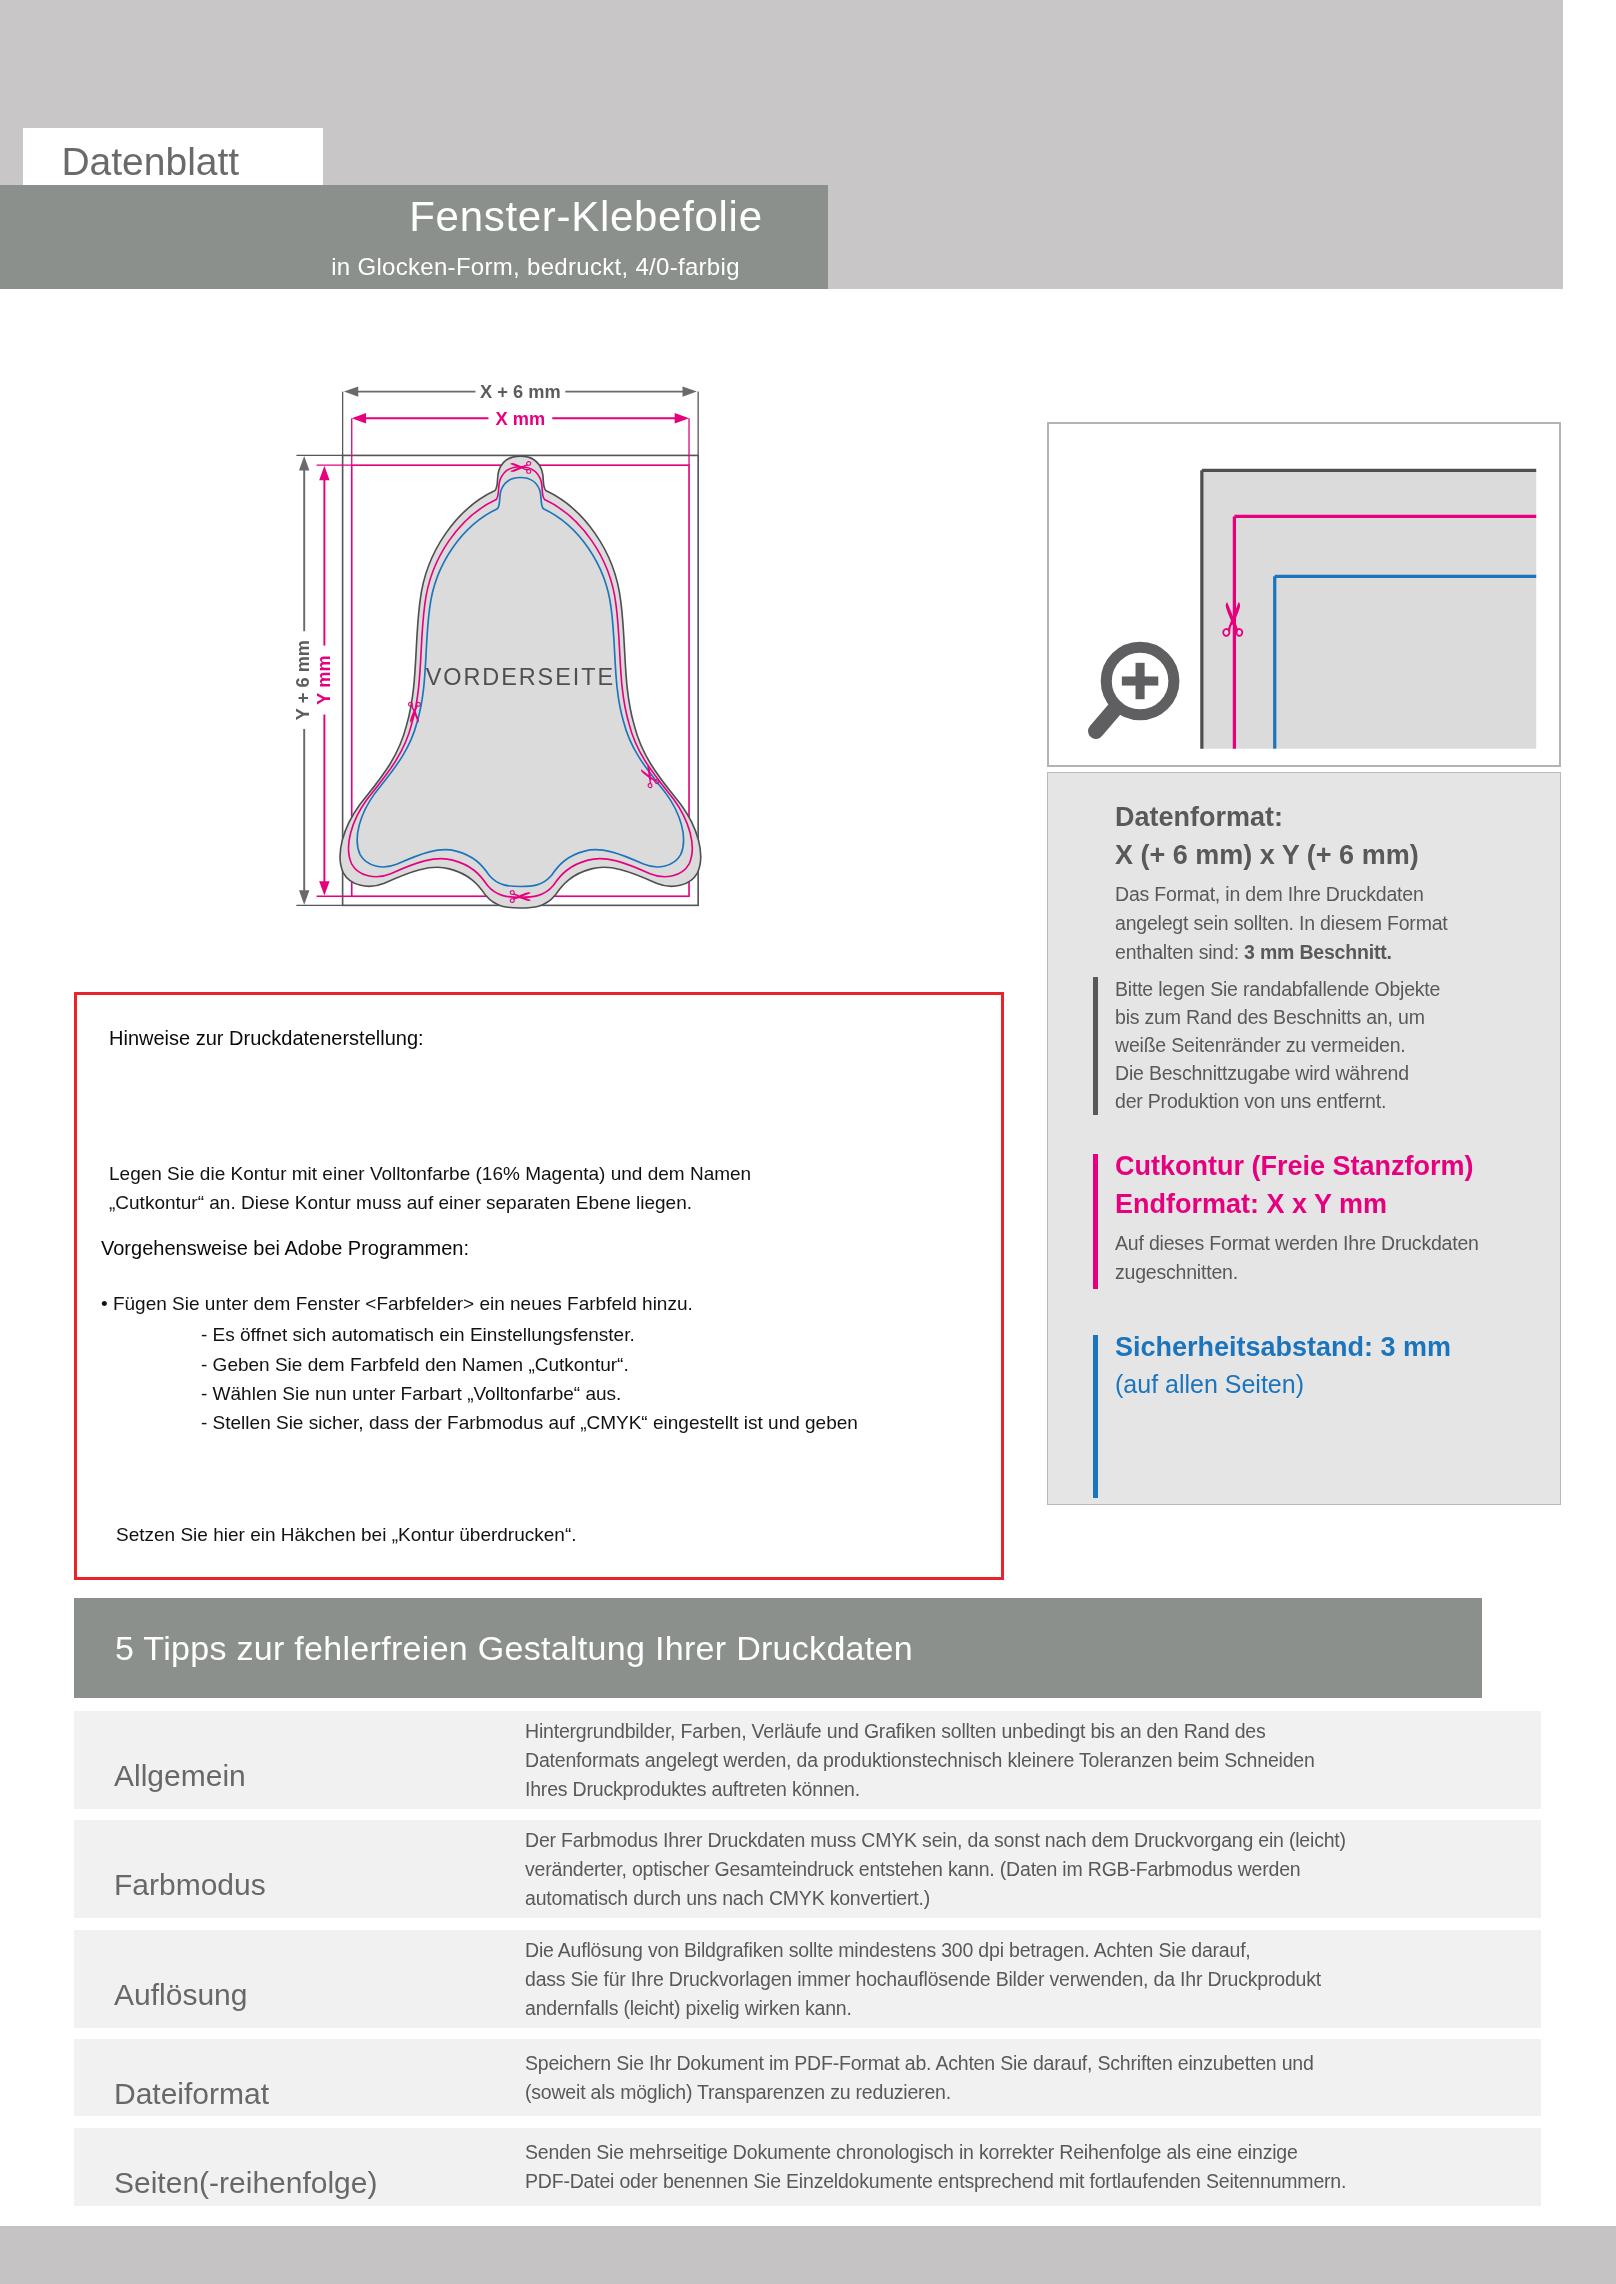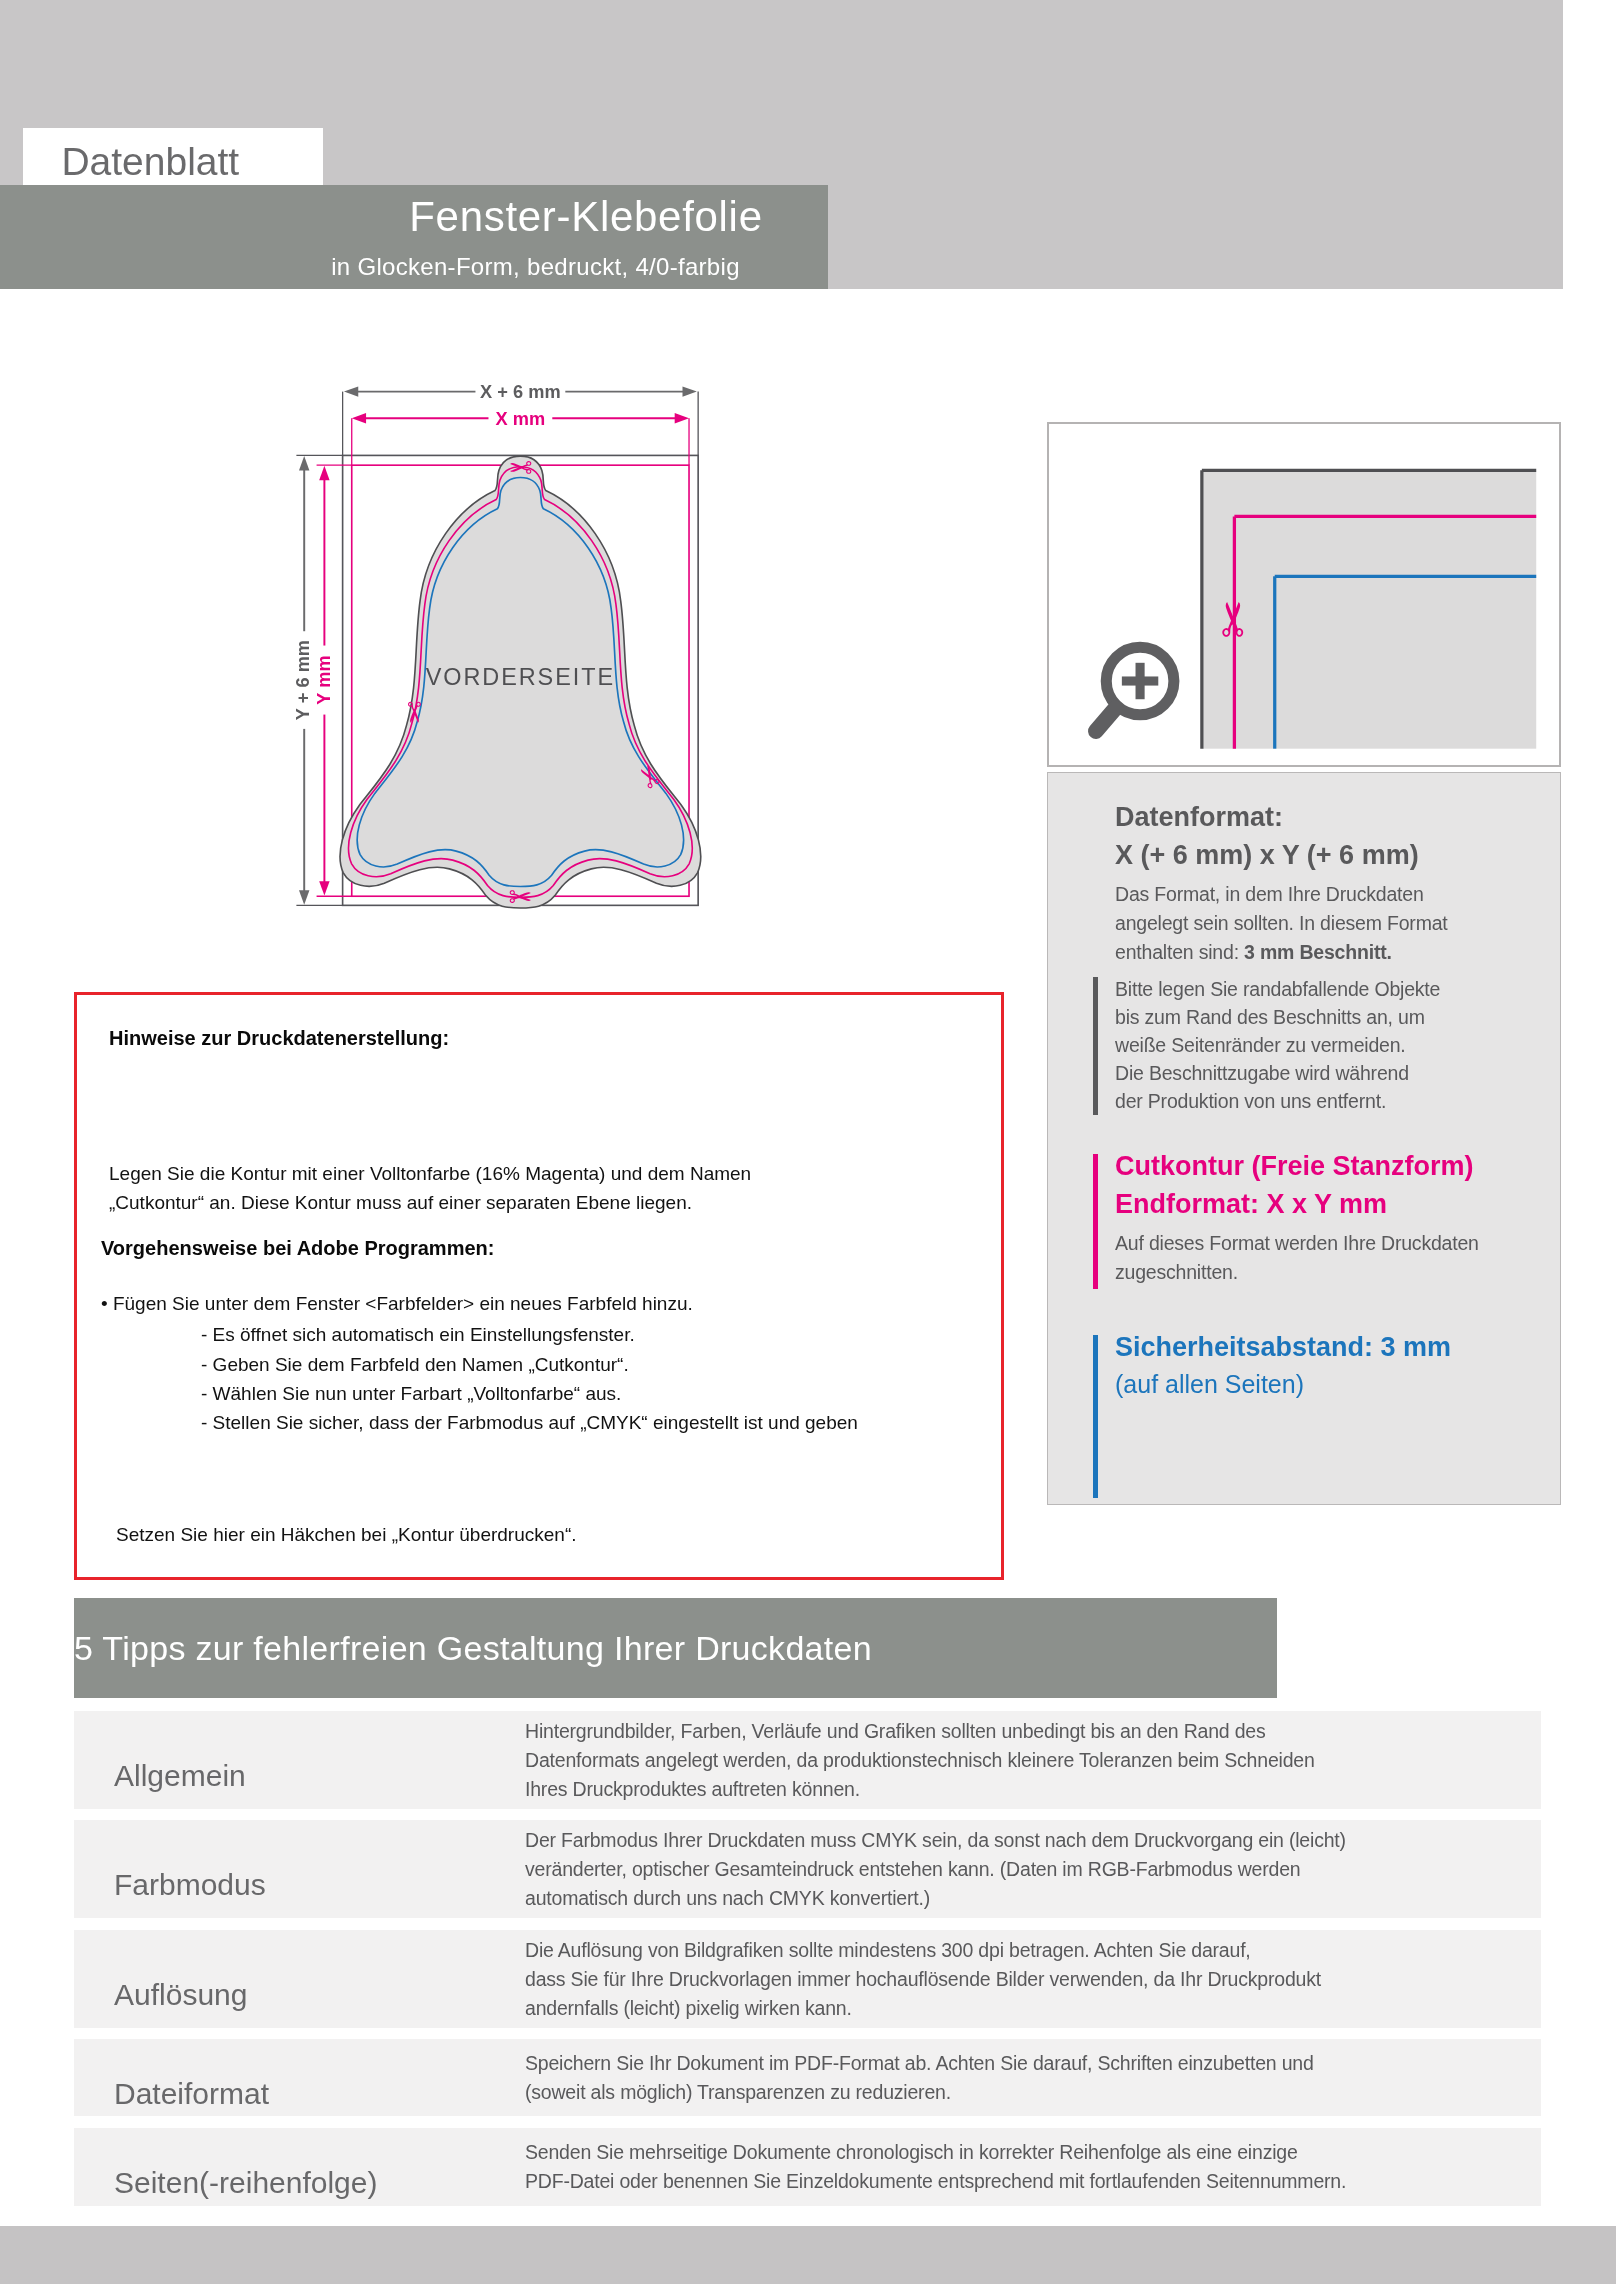--- a/index.html
+++ b/index.html
@@ -24,23 +24,23 @@
         white-space:pre-line;letter-spacing:-0.2px;}
   .bar{position:absolute;left:1093px;width:4.6px;}
   .bar-gray{background:#59595b;}
   .bar-magenta{background:#e6007e;}
   .bar-blue{background:#1c75bc;}
   .magenta{color:#e6007e;}
   .blue{color:#1c75bc;}
   .hinweise-box{left:74px;top:992px;width:930px;height:588px;background:#ffffff;
                 border:3.3px solid #e8232b;box-sizing:border-box;}
   .hb-t{position:absolute;font-size:19px;color:#121212;line-height:29px;white-space:pre-line;}
-  .hb-h{position:absolute;font-size:20px;font-weight:bold;color:#0a0a0a;}
-  .tips-band{left:74px;top:1598px;width:1203px;height:100px;background:#8c908c;
-             display:flex;align-items:center;box-sizing:border-box;}
+  .hb-h{position:absolute;font-size:20px;font-weight:normal;color:#0a0a0a;}
+  .tips-band{left:74px;top:1598px;width:1408px;height:100px;background:#8c908c;
+             display:flex;align-items:center;padding-left:41px;box-sizing:border-box;}
   .tips-band span{color:#ffffff;font-size:34px;letter-spacing:0.3px;}
   .tip-row{position:absolute;left:74px;width:1467px;background:#f2f1f1;}
   .tip-label{position:absolute;left:40px;top:16px;height:100%;display:flex;align-items:center;
              font-size:30px;color:#68686a;}
   .tip-text{position:absolute;left:451px;top:0;height:100%;display:flex;align-items:center;
             font-size:19.5px;line-height:29px;color:#59595b;white-space:pre-line;letter-spacing:-0.2px;}
   .footer-band{left:0;top:2226px;width:1616px;height:58px;background:#c5c3c4;}
   svg text{font-family:"Liberation Sans","DejaVu Sans",sans-serif;}
   .scissor{font-family:"DejaVu Sans",sans-serif;}
 </style>

